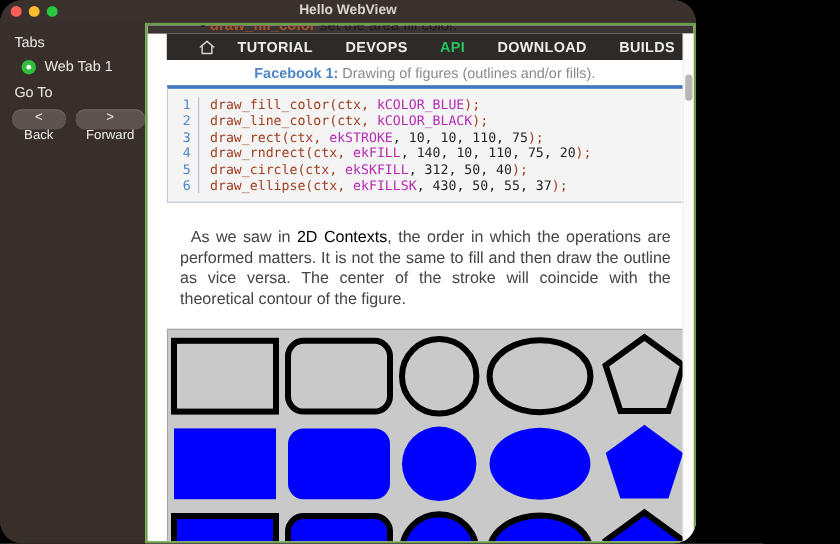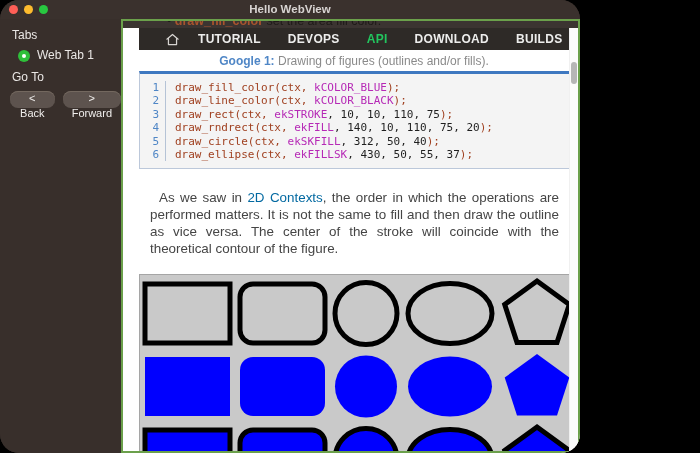--- a/index.html
+++ b/index.html
@@ -51,21 +51,21 @@
   .caption .cap-label{color:#4f86c6;font-weight:bold;}
   .codeblock{width:500px;margin:3px auto 0;background:#f4f4f4;border:1px solid #bcc8da;border-top:3px solid #3e78c0;
              padding:7px 0;font-family:"DejaVu Sans Mono",monospace;font-size:11px;line-height:13.4px;}
   .code-line{display:flex;}
   .ln{width:26px;text-align:right;color:#4f86c6;flex:none;border-right:1px solid #b5c3d6;padding-right:6px;margin-right:9px;}
   .code-text{white-space:pre;}
   .fn{color:#a04020;}
   .const{color:#b62ab6;}
   .args{color:#1f1f1f;}
   .para{margin:20px 10px 0 11px;font-size:13.4px;color:#454545;text-align:justify;line-height:17px;text-indent:9px;}
-  .para .link{color:#0369a1;cursor:pointer;}
+  .para .link{color:#000000;cursor:pointer;}
   .figure{width:436px;height:200px;margin:17px auto 0;background:#c9c9c9;border:1px solid #a5a5a5;overflow:hidden;}
   .r-outline{fill:none;stroke:#000;stroke-width:5;}
   .r-fill{fill:#0000ff;stroke:none;}
   .r-both{fill:#0000ff;stroke:#000;stroke-width:5;}
   
   .scroll-col{width:9px;background:#fbfbfb;position:relative;flex:none;border-left:1px solid #f0f0f0;}
   .thumb{position:absolute;top:34px;left:1px;width:6px;height:22px;border-radius:3px;background:#b6b6b6;cursor:pointer;}
 </style>
 </head>
 <body>
@@ -126,21 +126,21 @@
               <span class="nav-item">DEVOPS</span>
               <span class="nav-item active">API</span>
               <span class="nav-item">DOWNLOAD</span>
               <span class="nav-item">BUILDS</span>
               <span class="nav-item">DEVOPS</span>
             </div>
           </div>
 
           <div class="content">
 
-            <div class="caption"><span class="cap-label">Google 1:</span><span> Drawing of figures (outlines and/or fills).</span></div>
+            <div class="caption"><span class="cap-label">Facebook 1:</span><span> Drawing of figures (outlines and/or fills).</span></div>
 
             <div class="codeblock">
               <div class="code-line">
                   <span class="ln">1</span>
                   <span class="code-text"><span class="fn">draw_fill_color(ctx, </span><span class="const">kCOLOR_BLUE</span><span class="args"></span><span class="fn">);</span></span>
                 </div>
               <div class="code-line">
                   <span class="ln">2</span>
                   <span class="code-text"><span class="fn">draw_line_color(ctx, </span><span class="const">kCOLOR_BLACK</span><span class="args"></span><span class="fn">);</span></span>
                 </div>

